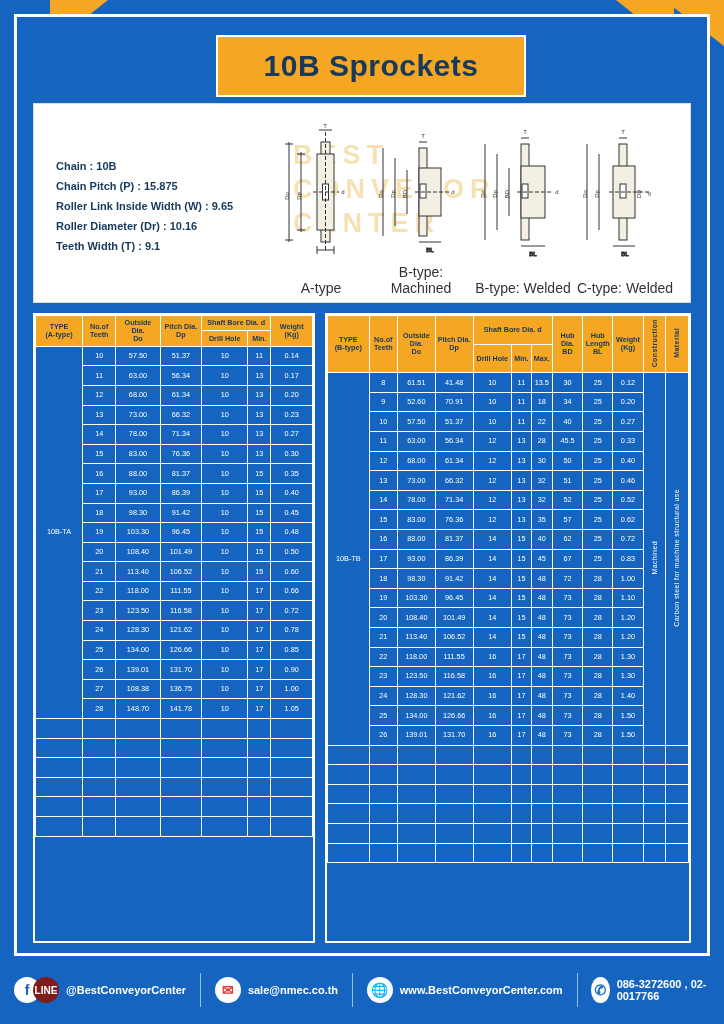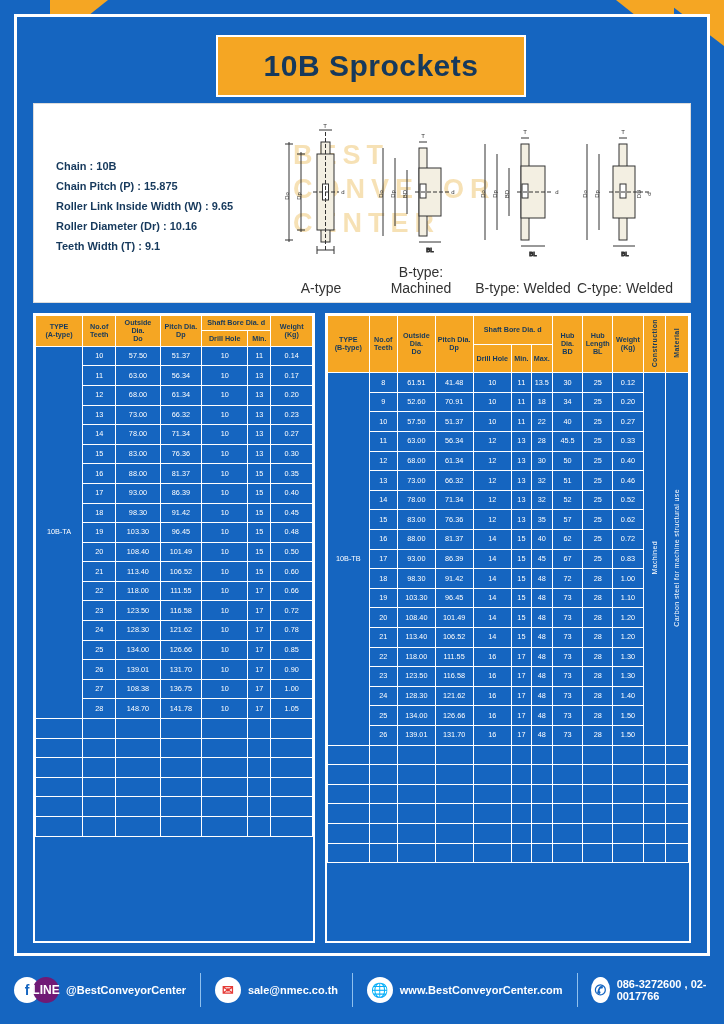--- a/index.html
+++ b/index.html
@@ -140,21 +140,21 @@
   .fsep { width: 1px; height: 34px; background: #8fc0ee; }
   .ficon {
     width: 26px; height: 26px; border-radius: 50%;
     background: #ffffff; color: #1565c0;
     display: flex; align-items: center; justify-content: center;
     font-size: 14px; font-weight: bold;
   }
   .ficon.red { background:#ffffff; color:#e53935; }
   .badge-line {
     width: 26px; height: 26px; border-radius: 50%;
-    background: #701a75; color: #fff; font-size: 12px;
+    background: #7f1d1d; color: #fff; font-size: 10px;
     display:flex; align-items:center; justify-content:center; font-weight:bold;
     margin-left: -14px;
   }
   .spec-line { white-space: nowrap; }
 </style>
 </head>
 <body>
 
 <div class="page">
 

